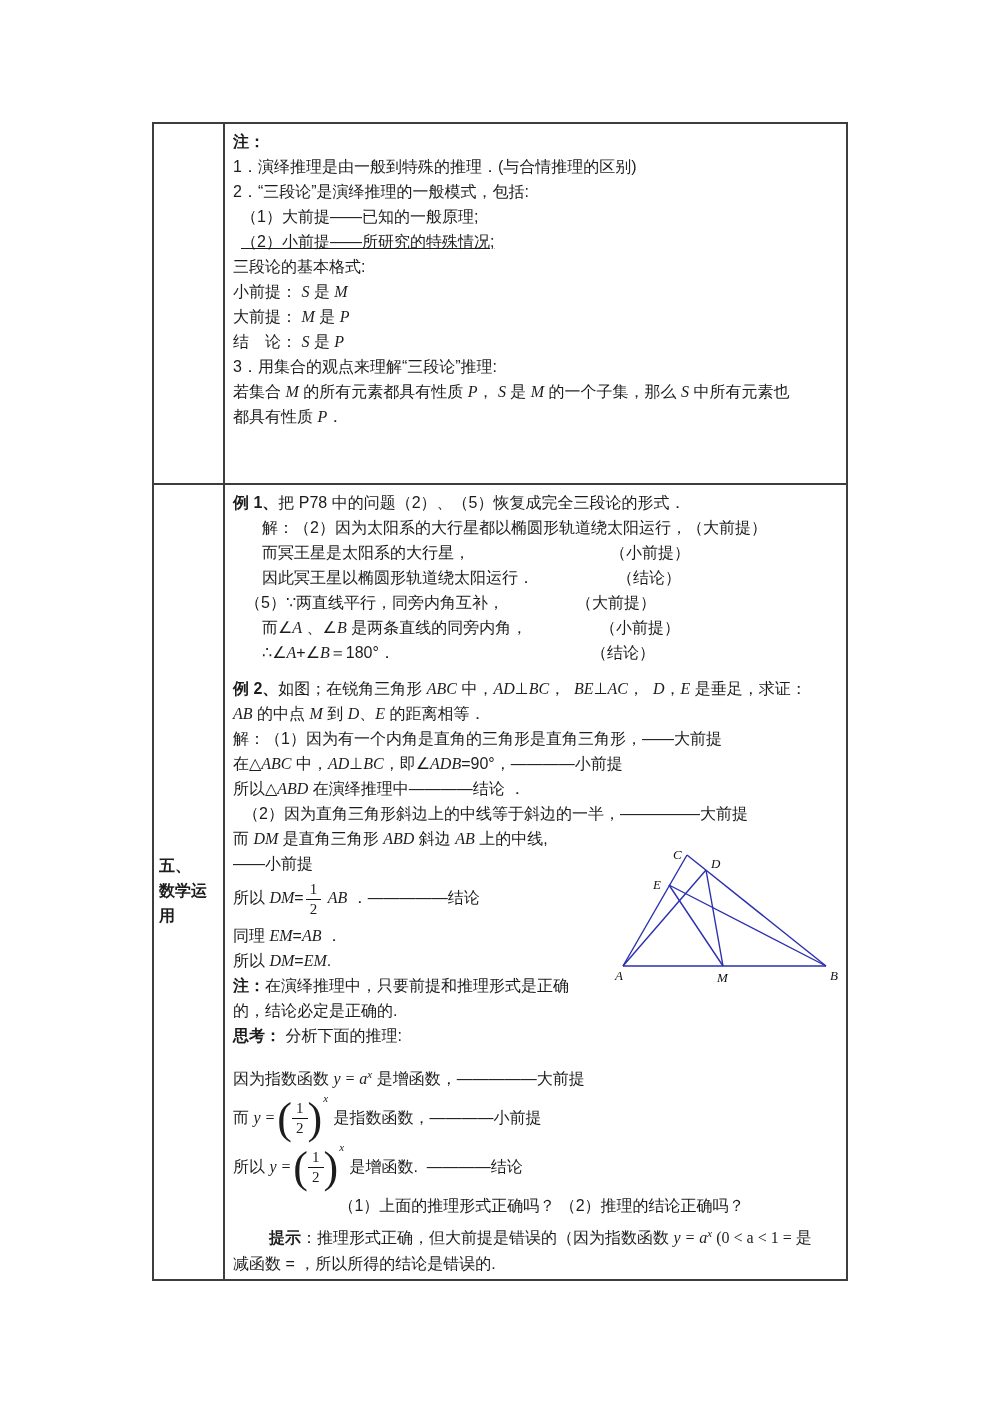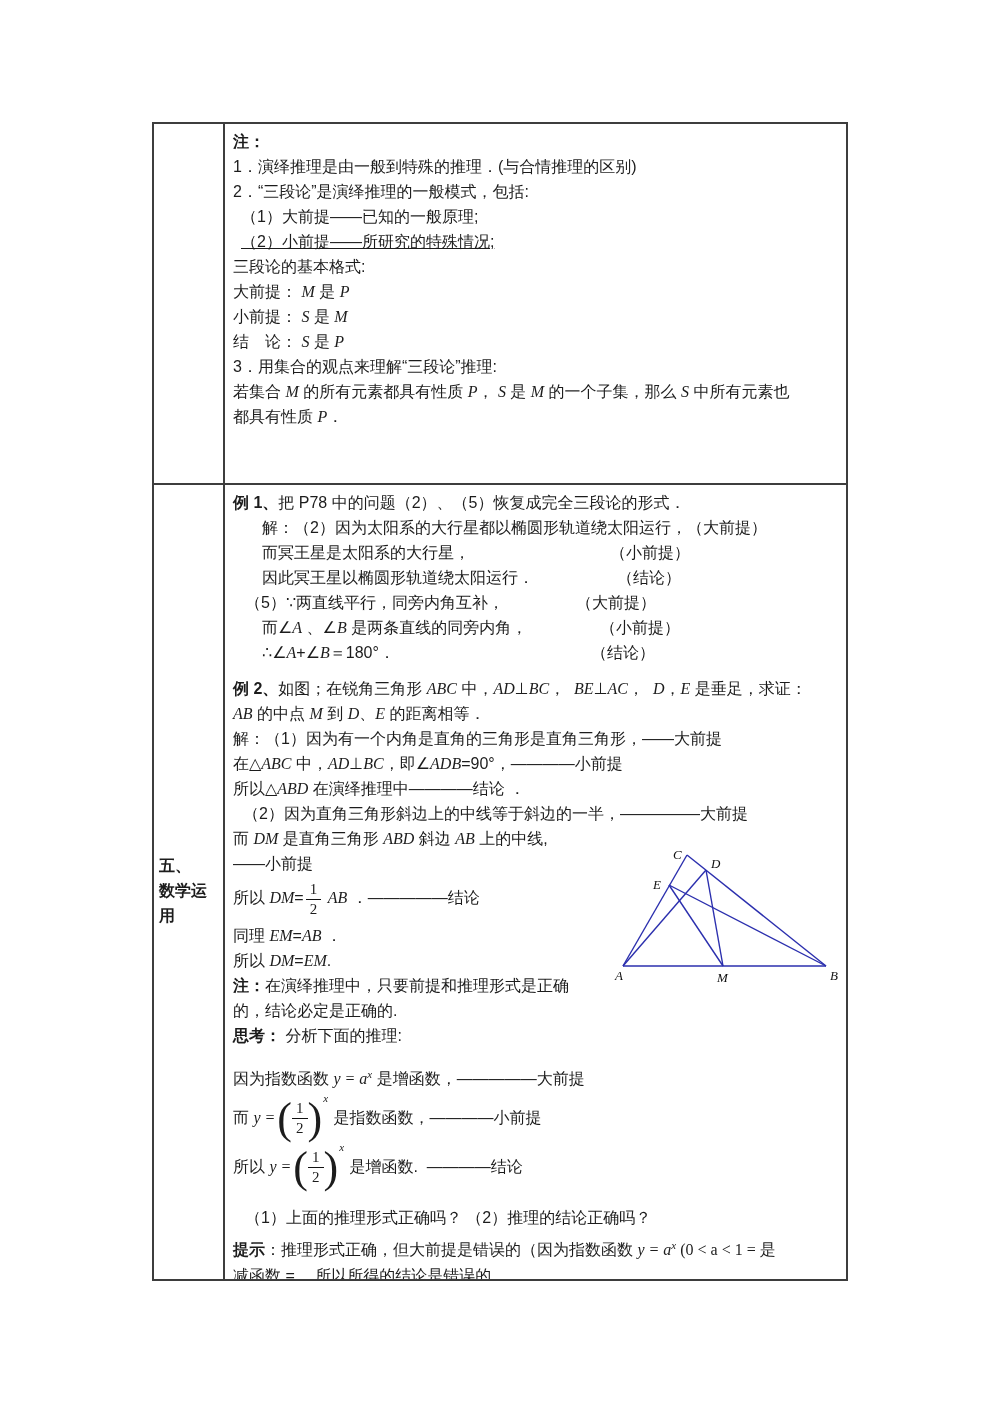--- a/index.html
+++ b/index.html
@@ -47,22 +47,22 @@
 
 <div class="doc-table">
   <div class="cell c11"></div>
   <div class="cell c12 textcol" id="row1-text">
       <div class="tline"><span class="s-b">注：</span></div>
       <div class="tline"><span class="s-n">1．演绎推理是由一般到特殊的推理．(与合情推理的区别)</span></div>
       <div class="tline"><span class="s-n">2．“三段论”是演绎推理的一般模式，包括:</span></div>
       <div class="tline" style="padding-left: 8px;"><span class="s-n">（1）大前提——已知的一般原理;</span></div>
       <div class="tline" style="padding-left: 8px; text-decoration: underline;"><span class="s-n">（2）小前提——所研究的特殊情况;</span></div>
       <div class="tline"><span class="s-n">三段论的基本格式:</span></div>
+      <div class="tline"><span class="s-n">小前提： </span><span class="s-i">S</span><span class="s-n"> 是 </span><span class="s-i">M</span></div>
       <div class="tline"><span class="s-n">大前提： </span><span class="s-i">M</span><span class="s-n"> 是 </span><span class="s-i">P</span></div>
-      <div class="tline"><span class="s-n">小前提： </span><span class="s-i">S</span><span class="s-n"> 是 </span><span class="s-i">M</span></div>
       <div class="tline"><span class="s-n">结　论： </span><span class="s-i">S</span><span class="s-n"> 是 </span><span class="s-i">P</span></div>
       <div class="tline"><span class="s-n">3．用集合的观点来理解“三段论”推理:</span></div>
       <div class="tline"><span class="s-n">若集合 </span><span class="s-i">M</span><span class="s-n"> 的所有元素都具有性质 </span><span class="s-i">P</span><span class="s-n">， </span><span class="s-i">S</span><span class="s-n"> 是 </span><span class="s-i">M</span><span class="s-n"> 的一个子集，那么 </span><span class="s-i">S</span><span class="s-n"> 中所有元素也</span></div>
       <div class="tline"><span class="s-n">都具有性质 </span><span class="s-i">P</span><span class="s-n">．</span></div>
     </div>
   <div class="cell c21">
     <div class="vlabel">
       <div>五、</div>
       <div>数学运</div>
       <div>用</div>
@@ -86,22 +86,22 @@
       <div class="tline"><span class="s-n">——小前提</span></div>
       <div class="tline" style="margin-top: 4px;"><span class="s-n">所以 </span><span class="s-i">DM</span><span class="s-n">=</span><span class="fracwrap"><span class="frac"><span class="fnum">1</span><span class="fden">2</span></span></span><span class="s-n"> </span><span class="s-i">AB</span><span class="s-n"> ．—————结论</span></div>
       <div class="tline" style="margin-top: 4px;"><span class="s-n">同理 </span><span class="s-i">EM</span><span class="s-n">=</span><span class="s-i">AB</span><span class="s-n"> ．</span></div>
       <div class="tline"><span class="s-n">所以 </span><span class="s-i">DM</span><span class="s-n">=</span><span class="s-i">EM</span><span class="s-n">.</span></div>
       <div class="tline"><span class="s-b">注：</span><span class="s-n">在演绎推理中，只要前提和推理形式是正确</span></div>
       <div class="tline"><span class="s-n">的，结论必定是正确的.</span></div>
       <div class="tline"><span class="s-b">思考：</span><span class="s-n"> 分析下面的推理:</span></div>
       <div class="tline" style="margin-top: 14px;"><span class="s-n">因为指数函数 </span><span class="s-i">y = a</span><span class="s-sup">x</span><span class="s-n"> 是增函数，—————大前提</span></div>
       <div class="tline" style="margin-top: 7px;"><span class="s-n">而 </span><span class="s-i">y =</span><span class="pfrac"><span class="paren">(</span><span class="frac"><span class="fnum">1</span><span class="fden">2</span></span><span class="paren">)</span><span class="psup">x</span></span><span class="s-n"> 是指数函数，————小前提</span></div>
       <div class="tline" style="margin-top: 7px;"><span class="s-n">所以 </span><span class="s-i">y =</span><span class="pfrac"><span class="paren">(</span><span class="frac"><span class="fnum">1</span><span class="fden">2</span></span><span class="paren">)</span><span class="psup">x</span></span><span class="s-n"> 是增函数.  ————结论</span></div>
-      <div class="tline" style="padding-left: 12px; margin-top: 17px;"><span class="s-n">（1）上面的推理形式正确吗？ （2）推理的结论正确吗？</span></div>
-      <div class="tline" style="margin-top: 3px;"><span class="s-b">提示</span><span class="s-n">：推理形式正确，但大前提是错误的（因为指数函数 </span><span class="s-i">y = a</span><span class="s-sup">x</span><span class="s-m"> (0 &lt; a &lt; 1 = 是</span></div>
+      <div class="tline" style="padding-left: 12px; margin-top: 5px; text-align: center;"><span class="s-n">（1）上面的推理形式正确吗？ （2）推理的结论正确吗？</span></div>
+      <div class="tline" style="margin-top: 3px; margin-left: 36px;"><span class="s-b">提示</span><span class="s-n">：推理形式正确，但大前提是错误的（因为指数函数 </span><span class="s-i">y = a</span><span class="s-sup">x</span><span class="s-m"> (0 &lt; a &lt; 1 = 是</span></div>
       <div class="tline"><span class="s-n">减函数 = ，所以所得的结论是错误的.</span></div>
       <svg class="diagram" width="235" height="155" viewBox="0 0 235 155" style="left: 388px; top: 353px;">
         <line x1="10" y1="128" x2="213" y2="128" stroke="#2b2fae" stroke-width="1.4"></line>
         <line x1="10" y1="128" x2="74" y2="17" stroke="#2b2fae" stroke-width="1.4"></line>
         <line x1="74" y1="17" x2="213" y2="128" stroke="#2b2fae" stroke-width="1.4"></line>
         <line x1="10" y1="128" x2="93" y2="32" stroke="#2b2fae" stroke-width="1.4"></line>
         <line x1="213" y1="128" x2="56" y2="47" stroke="#2b2fae" stroke-width="1.4"></line>
         <line x1="93" y1="32" x2="110" y2="128" stroke="#2b2fae" stroke-width="1.4"></line>
         <line x1="56" y1="47" x2="110" y2="128" stroke="#2b2fae" stroke-width="1.4"></line>
         <text x="2" y="142" class="dia-label">A</text>

